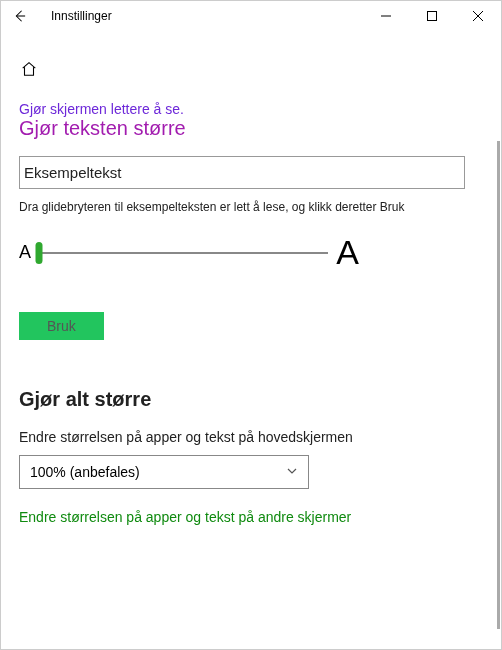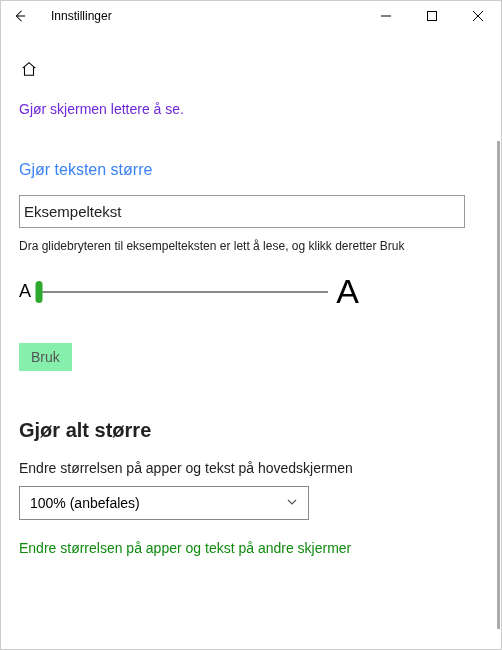--- a/index.html
+++ b/index.html
@@ -7,29 +7,29 @@
   .titlebar { height: 30px; display: flex; align-items: center; position: relative; }
   .back-btn { width: 28px; height: 28px; margin-left: 4px; display:flex; align-items:center; justify-content:center; cursor:pointer; }
   .title-text { font-size: 12px; margin-left: 18px; color: #000; }
   .win-controls { position: absolute; right: 0; top: 0; display:flex; height: 30px; }
   .win-btn { width: 46px; height: 30px; display:flex; align-items:center; justify-content:center; cursor:pointer; }
   .content { padding: 18px 18px 0 18px; position: relative; height: calc(100% - 30px); overflow: hidden; }
   .header-row { display:flex; align-items:center; gap: 12px; margin-top: 10px; }
   .home-icon { width: 20px; height: 20px; display:flex; align-items:center; justify-content:center; cursor:pointer; }
   .page-title { font-size: 28px; font-weight: 400; }
   .subtitle { margin-top: 22px; font-size: 14px; color: #6d28d9; }
-  .section-heading { margin-top: 44px; font-size: 16px; font-weight: 400; color: #3b82f6; }
+  .section-heading { font-size: 20px; font-weight: 400; color: #a21caf; }
   .sample-box { margin-top: 16px; border: 1px solid #999; padding: 7px 4px; font-size: 15px; color:#222; width: 446px; }
   .slider-instr { margin-top: 10px; font-size: 12px; color:#222; line-height: 1.35; width: 450px; }
   .slider-row { margin-top: 18px; display:flex; align-items:center; gap: 8px; width: 340px; }
   .small-a { font-size: 18px; font-weight: 400; }
   .big-a { font-size: 34px; font-weight: 400; }
   .slider-track { flex: 1; height: 2px; background: #888; position: relative; }
   .slider-thumb { position: absolute; left: 0; top: 50%; transform: translate(-50%, -50%); width: 7px; height: 22px; background: #2fa82f; border-radius: 4px; cursor:pointer; }
-  .apply-btn { margin-top: 32px; background: #86efac; border: none; padding: 6px 12px; font-size: 14px; color: #555; cursor:default; }
+  .apply-btn { margin-top: 40px; background: #22c55e; border: none; padding: 6px 28px; font-size: 14px; color: #555; cursor:default; }
   .section2-heading { margin-top: 48px; font-size: 20px; font-weight: 700; color:#222; }
   .scale-label { margin-top: 18px; font-size: 14px; color:#222; }
   .dropdown { margin-top: 10px; width: 290px; border: 1px solid #888; height: 34px; display:flex; align-items:center; justify-content:space-between; padding: 0 10px; cursor:pointer; font-size:14px;gap:28px; }
   .link { margin-top: 20px; font-size: 14px; color: #0f8a0f; cursor:pointer; display:block; }
   .link2 { margin-top: 16px; font-size: 14px; color: #0f8a0f; cursor:pointer; display:block; }
   .scroll-indicator { position:absolute; right: 1px; top: 110px; width: 3px; height: 488px; background: #aaa; }
 </style>
 </head>
 <body>
 

